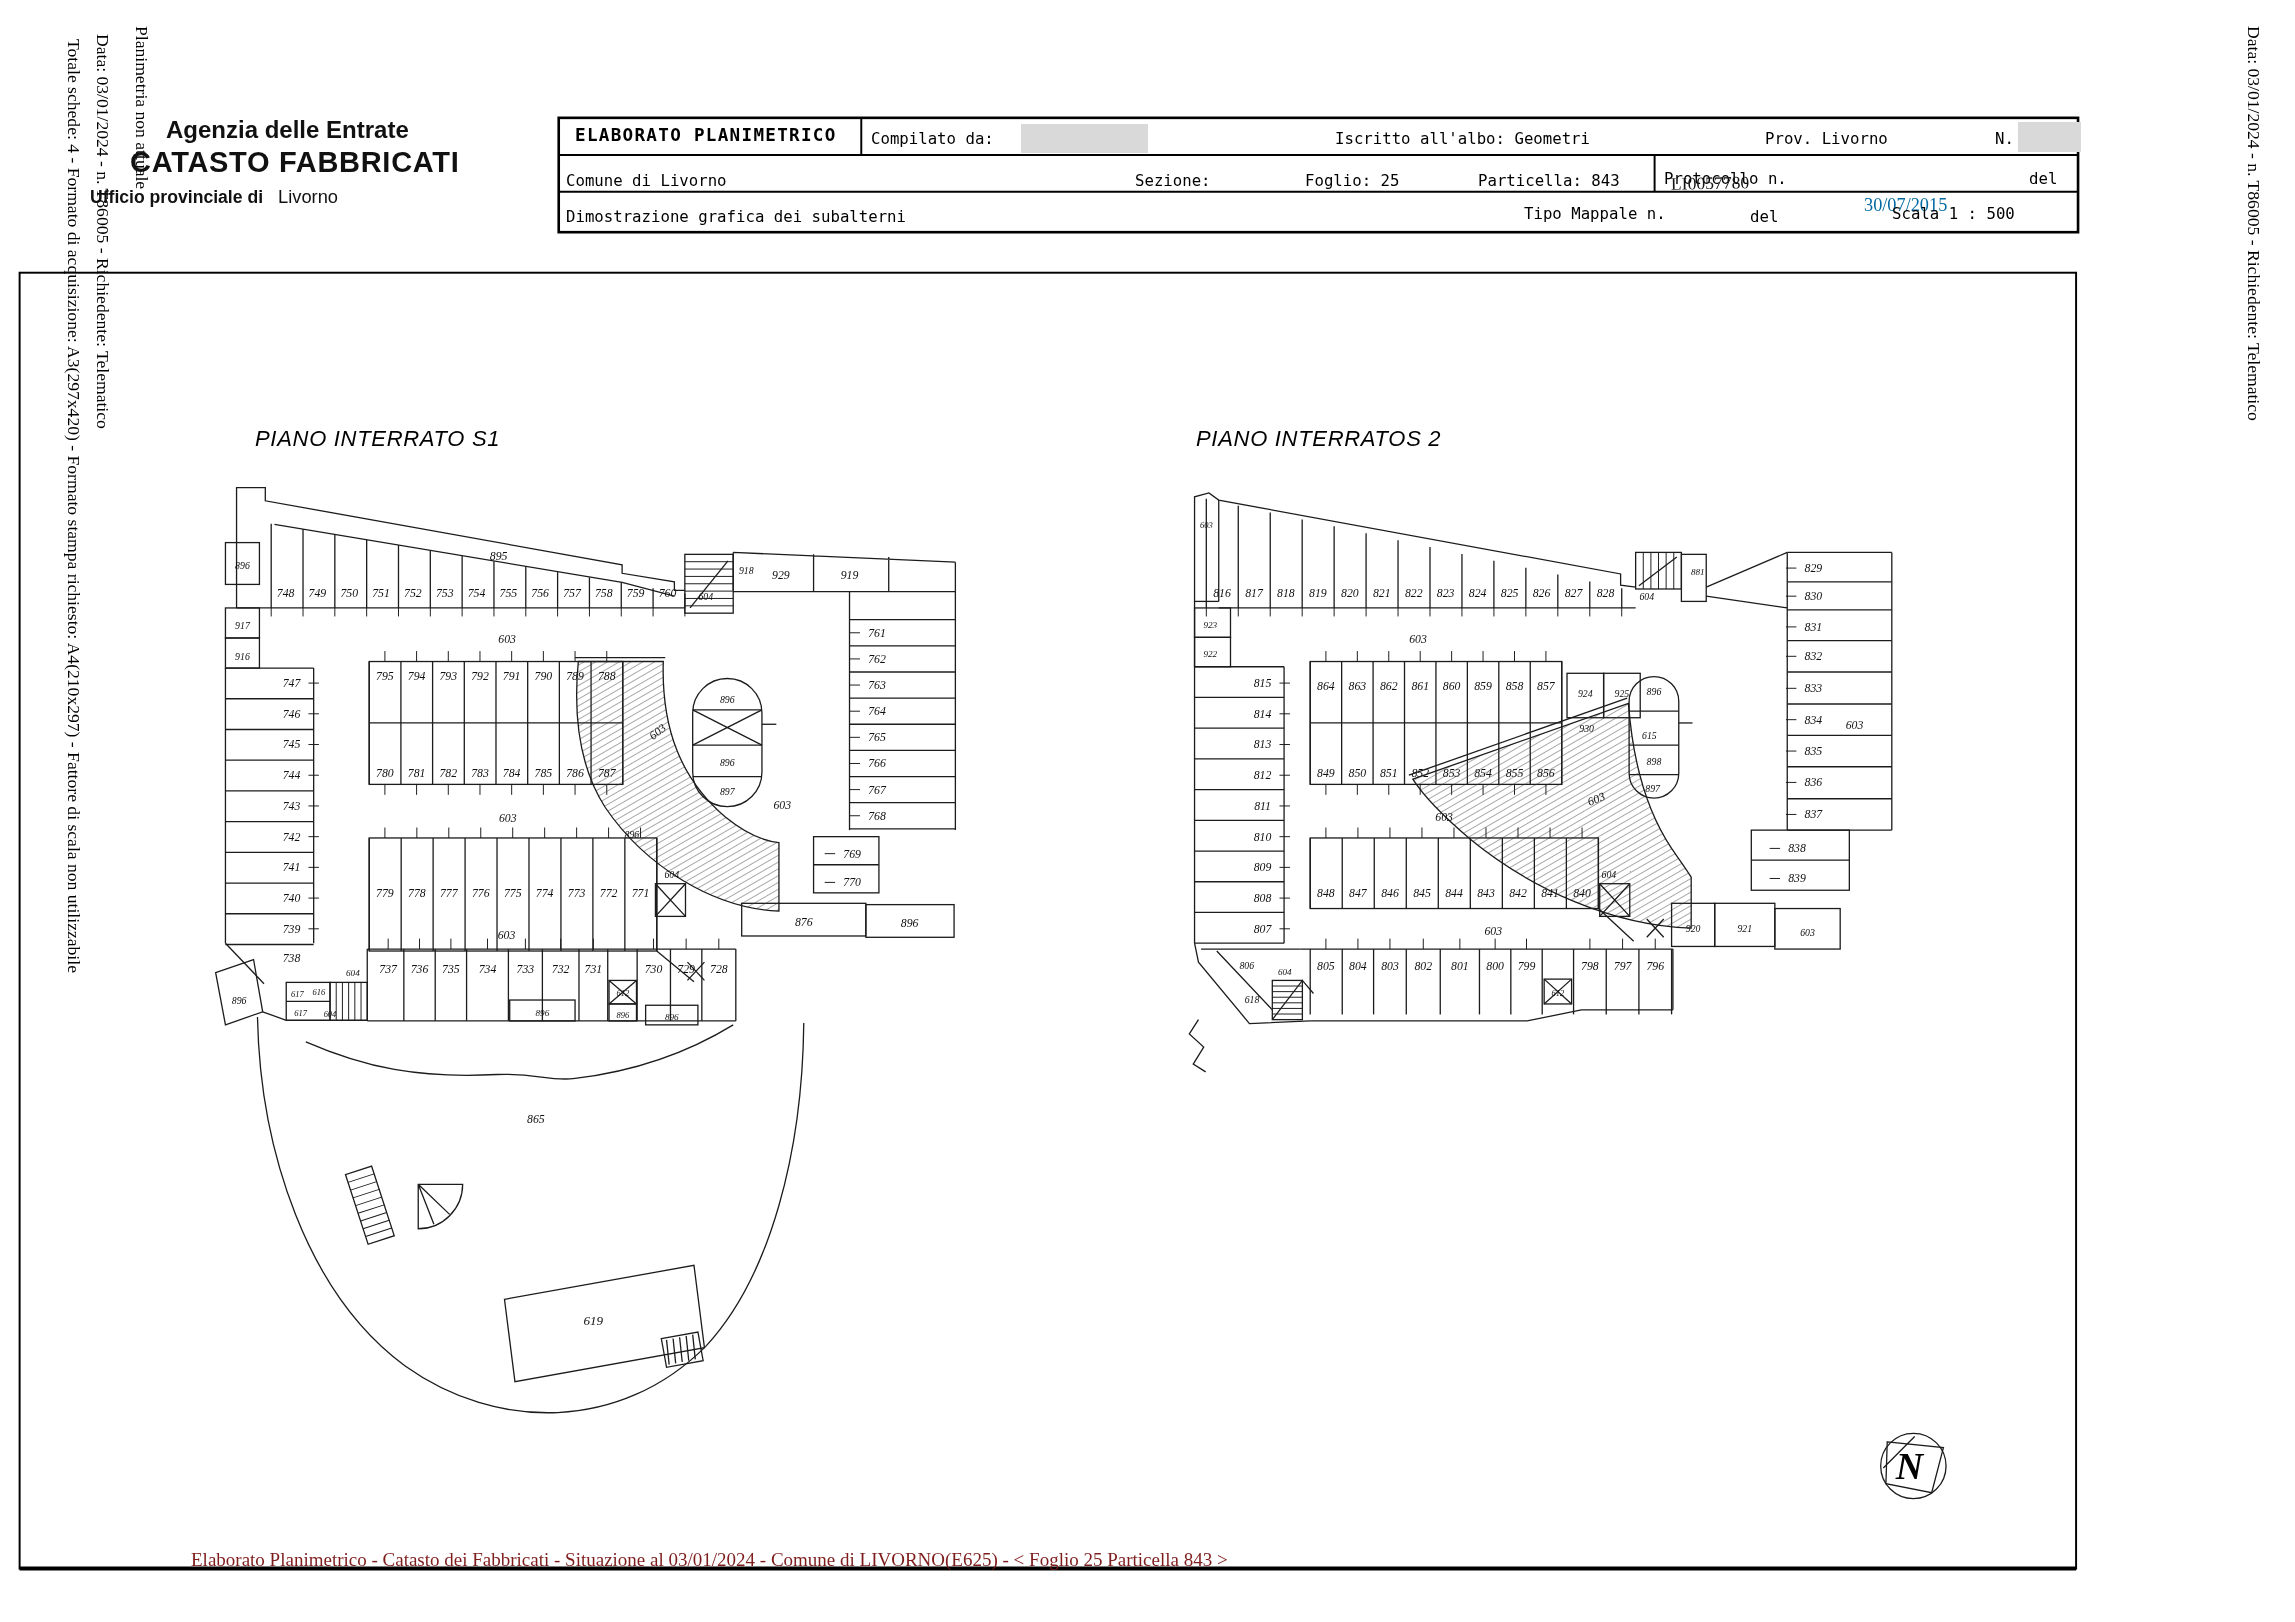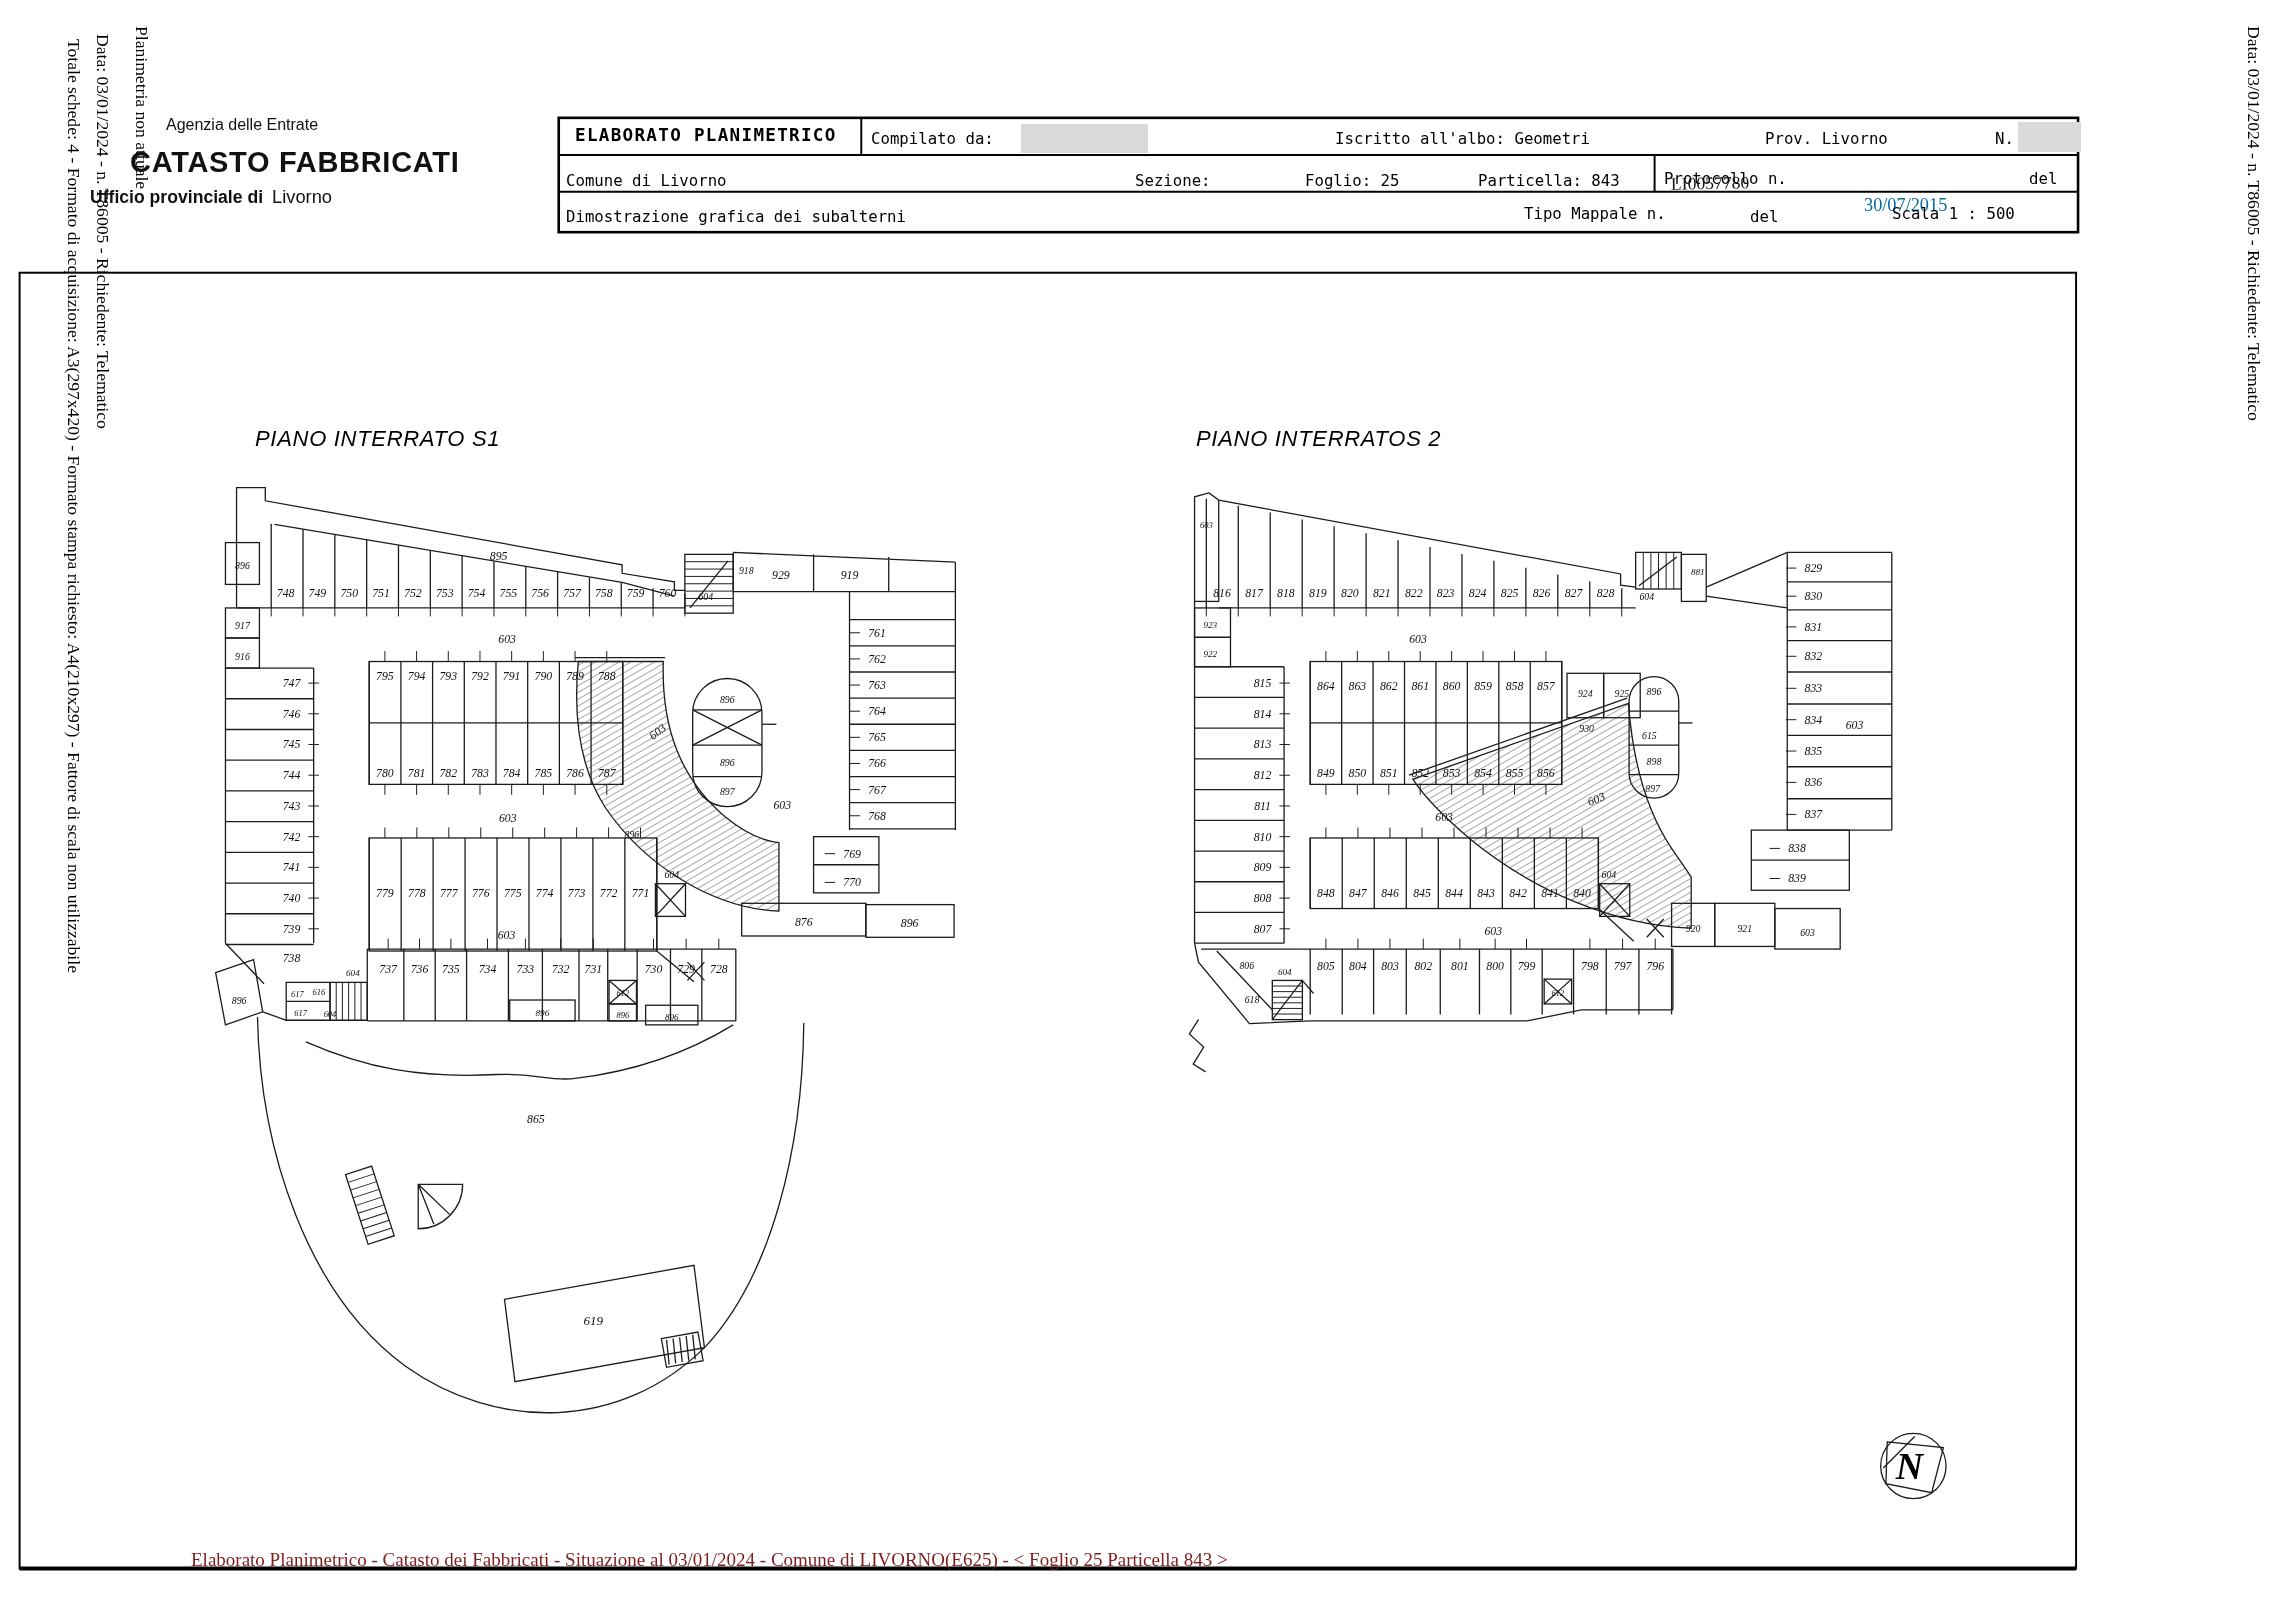--- a/index.html
+++ b/index.html
@@ -13,24 +13,24 @@
   text.num{font-family:"Liberation Serif",serif;font-style:italic;fill:#101010;text-anchor:middle;}
   text.compass-n{font-family:"Liberation Serif",serif;font-style:italic;font-weight:bold;
                  font-size:58px;fill:#000;text-anchor:middle;}
   .vt{position:absolute;writing-mode:vertical-rl;white-space:nowrap;
       font-family:"Liberation Serif",serif;font-size:17.6px;color:#000;}
   .mono{position:absolute;white-space:nowrap;font-family:"DejaVu Sans Mono","Liberation Mono",monospace;
         font-size:15.7px;color:#000;}
   .mono.big{font-size:17.6px;font-weight:bold;letter-spacing:1.3px;}
   .serif{position:absolute;white-space:nowrap;font-family:"Liberation Serif",serif;color:#0369a1;margin-top:22px;}
   .redact{position:absolute;background:#d9d9d9;}
-  .logo1{position:absolute;left:166px;top:116px;font-size:16px;font-weight:normal;}
+  .logo1{position:absolute;left:166px;top:116px;font-size:24px;font-weight:bold;}
   .logo2{position:absolute;left:130px;top:146px;font-size:29px;font-weight:bold;letter-spacing:0.7px;}
   .logo3{position:absolute;left:90px;top:186px;font-size:17.6px;font-weight:bold;}
-  .logo3 .city{font-weight:normal;font-size:18.3px;padding-left:9px;}
+  .logo3 .city{font-weight:normal;font-size:18.3px;padding-left:15px;}
   .plan-title{position:absolute;font-style:italic;font-size:22px;letter-spacing:0.7px;color:#000000;}
   .caption{position:absolute;left:191px;top:1549px;font-family:"Liberation Serif",serif;
            font-size:19px;color:#7f1d1d;white-space:nowrap;}
   .stamp{position:absolute;left:1671px;top:173px;font-family:"Liberation Serif",serif;
          font-size:17.6px;color:#151515;transform:rotate(-1deg);}
 </style>
 </head>
 <body>
 
 <div class="page">

